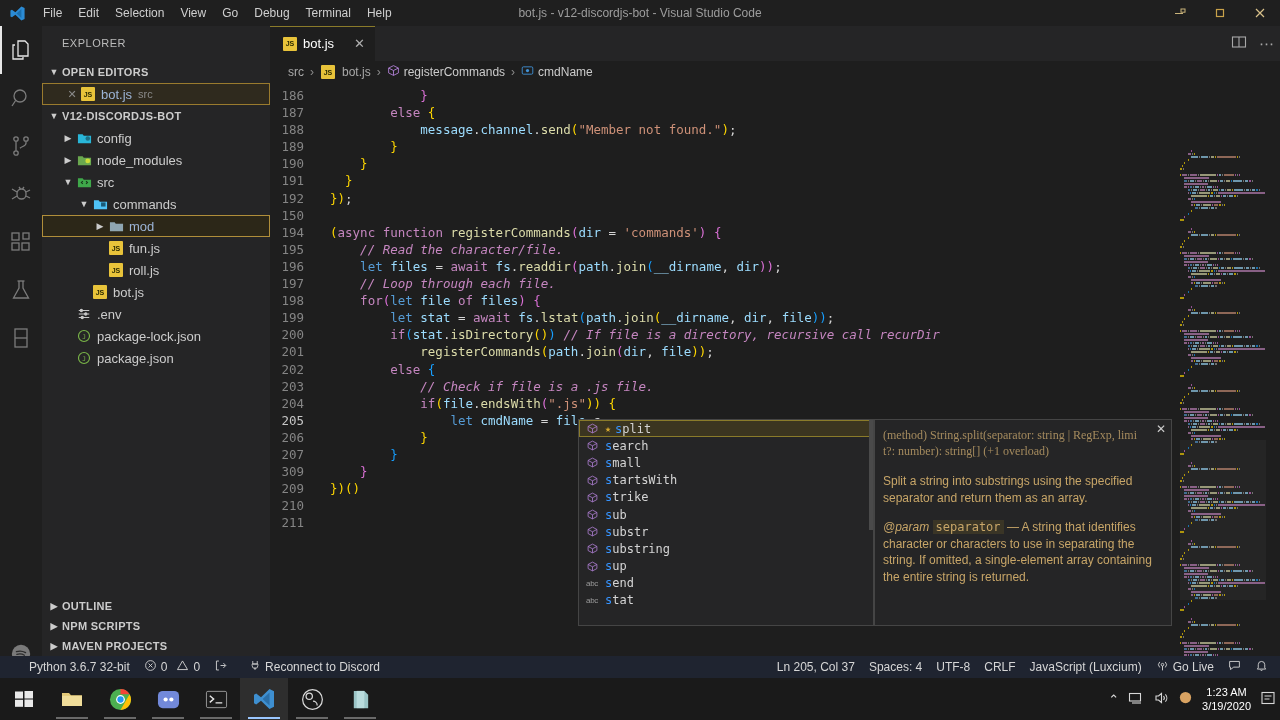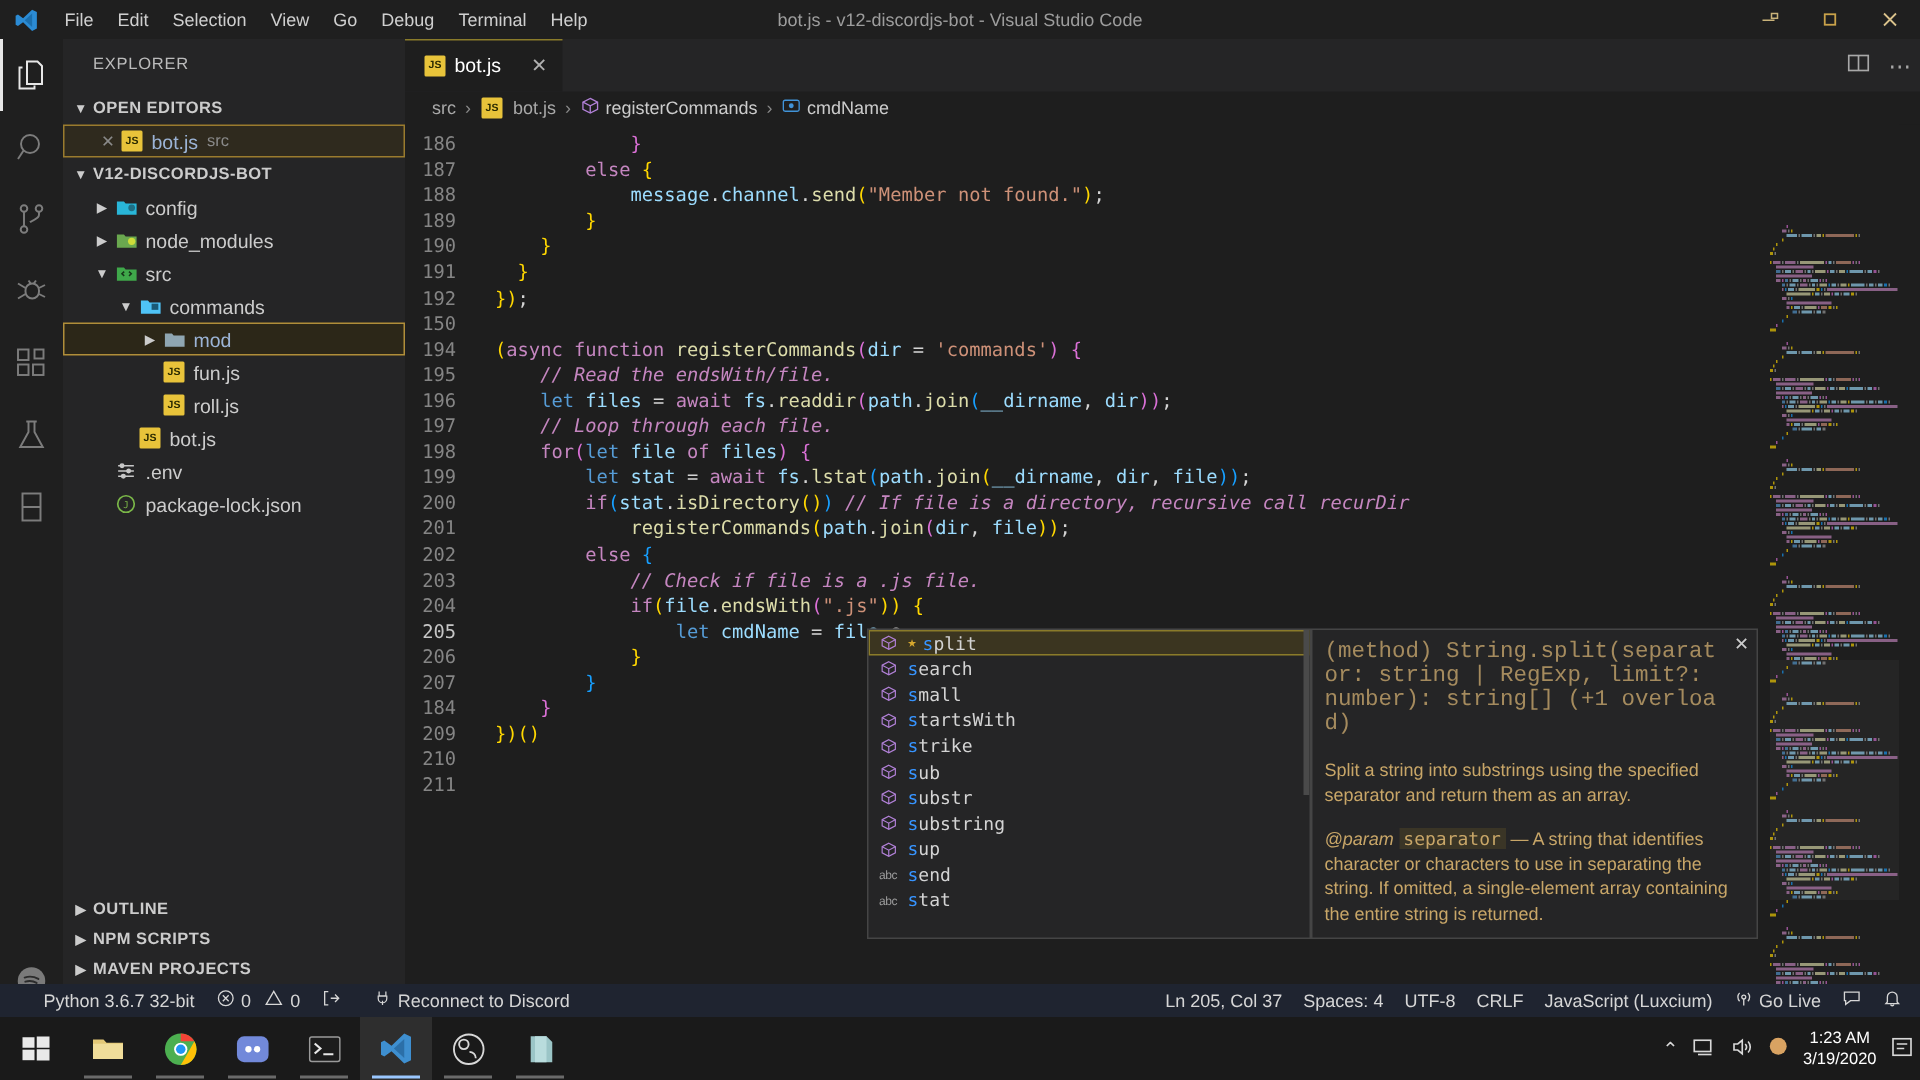--- a/index.html
+++ b/index.html
@@ -177,21 +177,21 @@
   .sug-scroll { position: absolute; right: 0; top: 0; width: 4px; height: 110px; background: #4a4a4a; }
 
   
   .docpanel {
     position: absolute; left: 874px; top: 419px; width: 298px; height: 207px;
     background: #252526; border: 1px solid #454545;
     padding: 7px 10px 0 8px; overflow: hidden; z-index: 21;
     color: #cfa75f;
   }
   .doc-sig {
-    font-family: Liberation Mono, monospace; font-size: 15px; line-height: 16px;
+    font-family: Liberation Serif, serif; font-size: 12px; line-height: 16px;
     color: #a58b5e; word-break: break-all; padding-right: 16px;
   }
   .doc-body { font-size: 12px; line-height: 16.5px; color: #c8a668; margin-top: 14px; }
   .doc-p { margin-bottom: 13px; }
   .doc-param { font-style: italic; }
   .doc-code { font-family: "DejaVu Sans Mono", monospace; background: #3a3526; padding: 0 3px; font-style: normal; }
   .doc-close { position: absolute; right: 5px; top: 2px; color: #cccccc; font-size: 12px; }
 
   
   .statusbar {
@@ -427,20 +427,29 @@
     <div class="tree-row" style="padding-left:34px;">
       <span class="ico">
         <svg width="14" height="14" viewBox="0 0 16 16">
             <circle cx="8" cy="8" r="6.3" fill="none" stroke="#7ab648" stroke-width="1.3"></circle>
             <text x="8" y="11" font-size="7" fill="#7ab648" text-anchor="middle" font-family="monospace">J</text>
           </svg>
       </span>
       <span>package-lock.json</span>
     </div>
 
+    <div class="tree-row" style="padding-left:34px;">
+      <span class="ico">
+        <svg width="14" height="14" viewBox="0 0 16 16">
+            <circle cx="8" cy="8" r="6.3" fill="none" stroke="#7ab648" stroke-width="1.3"></circle>
+            <text x="8" y="11" font-size="7" fill="#7ab648" text-anchor="middle" font-family="monospace">J</text>
+          </svg>
+      </span>
+      <span>package.json</span>
+    </div>
 
     <div class="sidebar-bottom">
       <div class="section-header" style="height:20px;">
         <span class="twisty">▶</span>
         <span>OUTLINE</span>
       </div>
       <div class="section-header" style="height:20px;">
         <span class="twisty">▶</span>
         <span>NPM SCRIPTS</span>
       </div>
@@ -513,34 +522,34 @@
       <div class="code-lines" id="code-lines">
           <div class="ln-row"><span class="ln-num">186</span><span class="ln-code"><span class="t-plain">            </span><span class="t-par2">}</span></span></div>
           <div class="ln-row"><span class="ln-num">187</span><span class="ln-code"><span class="t-plain">        </span><span class="t-kw">else</span><span class="t-plain"> </span><span class="t-par1">{</span></span></div>
           <div class="ln-row"><span class="ln-num">188</span><span class="ln-code"><span class="t-plain">            </span><span class="t-var">message</span><span class="t-plain">.</span><span class="t-var">channel</span><span class="t-plain">.</span><span class="t-fn">send</span><span class="t-par1">(</span><span class="t-str">"Member not found."</span><span class="t-par1">)</span><span class="t-plain">;</span></span></div>
           <div class="ln-row"><span class="ln-num">189</span><span class="ln-code"><span class="t-plain">        </span><span class="t-par1">}</span></span></div>
           <div class="ln-row"><span class="ln-num">190</span><span class="ln-code"><span class="t-plain">    </span><span class="t-par1">}</span></span></div>
           <div class="ln-row"><span class="ln-num">191</span><span class="ln-code"><span class="t-plain">  </span><span class="t-par1">}</span></span></div>
           <div class="ln-row"><span class="ln-num">192</span><span class="ln-code"><span class="t-par1">})</span><span class="t-plain">;</span></span></div>
           <div class="ln-row"><span class="ln-num">150</span><span class="ln-code"></span></div>
           <div class="ln-row"><span class="ln-num">194</span><span class="ln-code"><span class="t-par1">(</span><span class="t-kw">async</span><span class="t-plain"> </span><span class="t-kw">function</span><span class="t-plain"> </span><span class="t-fn">registerCommands</span><span class="t-par2">(</span><span class="t-var">dir</span><span class="t-plain"> = </span><span class="t-str">'commands'</span><span class="t-par2">)</span><span class="t-plain"> </span><span class="t-par2">{</span></span></div>
-          <div class="ln-row"><span class="ln-num">195</span><span class="ln-code"><span class="t-plain">    </span><span class="t-cmt">// Read the endsWith/file.</span></span></div>
+          <div class="ln-row"><span class="ln-num">195</span><span class="ln-code"><span class="t-plain">    </span><span class="t-cmt">// Read the character/file.</span></span></div>
           <div class="ln-row"><span class="ln-num">196</span><span class="ln-code"><span class="t-plain">    </span><span class="t-decl">let</span><span class="t-plain"> </span><span class="t-var">files</span><span class="t-plain"> = </span><span class="t-kw">await</span><span class="t-plain"> </span><span class="t-var">fs</span><span class="t-plain">.</span><span class="t-fn">readdir</span><span class="t-par2">(</span><span class="t-var">path</span><span class="t-plain">.</span><span class="t-fn">join</span><span class="t-par3">(</span><span class="t-var">__dirname</span><span class="t-plain">, </span><span class="t-var">dir</span><span class="t-par2">))</span><span class="t-plain">;</span></span></div>
           <div class="ln-row"><span class="ln-num">197</span><span class="ln-code"><span class="t-plain">    </span><span class="t-cmt">// Loop through each file.</span></span></div>
           <div class="ln-row"><span class="ln-num">198</span><span class="ln-code"><span class="t-plain">    </span><span class="t-ctl">for</span><span class="t-par2">(</span><span class="t-decl">let</span><span class="t-plain"> </span><span class="t-var">file</span><span class="t-plain"> </span><span class="t-ctl">of</span><span class="t-plain"> </span><span class="t-var">files</span><span class="t-par2">)</span><span class="t-plain"> </span><span class="t-par2">{</span></span></div>
           <div class="ln-row"><span class="ln-num">199</span><span class="ln-code"><span class="t-plain">        </span><span class="t-decl">let</span><span class="t-plain"> </span><span class="t-var">stat</span><span class="t-plain"> = </span><span class="t-kw">await</span><span class="t-plain"> </span><span class="t-var">fs</span><span class="t-plain">.</span><span class="t-fn">lstat</span><span class="t-par3">(</span><span class="t-var">path</span><span class="t-plain">.</span><span class="t-fn">join</span><span class="t-par1">(</span><span class="t-var">__dirname</span><span class="t-plain">, </span><span class="t-var">dir</span><span class="t-plain">, </span><span class="t-var">file</span><span class="t-par3">))</span><span class="t-plain">;</span></span></div>
           <div class="ln-row"><span class="ln-num">200</span><span class="ln-code"><span class="t-plain">        </span><span class="t-ctl">if</span><span class="t-par3">(</span><span class="t-var">stat</span><span class="t-plain">.</span><span class="t-fn">isDirectory</span><span class="t-par1">()</span><span class="t-par3">)</span><span class="t-plain"> </span><span class="t-cmt">// If file is a directory, recursive call recurDir</span></span></div>
           <div class="ln-row"><span class="ln-num">201</span><span class="ln-code"><span class="t-plain">            </span><span class="t-fn">registerCommands</span><span class="t-par1">(</span><span class="t-var">path</span><span class="t-plain">.</span><span class="t-fn">join</span><span class="t-par2">(</span><span class="t-var">dir</span><span class="t-plain">, </span><span class="t-var">file</span><span class="t-par1">))</span><span class="t-plain">;</span></span></div>
           <div class="ln-row"><span class="ln-num">202</span><span class="ln-code"><span class="t-plain">        </span><span class="t-kw">else</span><span class="t-plain"> </span><span class="t-par3">{</span></span></div>
           <div class="ln-row"><span class="ln-num">203</span><span class="ln-code"><span class="t-plain">            </span><span class="t-cmt">// Check if file is a .js file.</span></span></div>
           <div class="ln-row"><span class="ln-num">204</span><span class="ln-code"><span class="t-plain">            </span><span class="t-ctl">if</span><span class="t-par1">(</span><span class="t-var">file</span><span class="t-plain">.</span><span class="t-fn">endsWith</span><span class="t-par2">(</span><span class="t-str">".js"</span><span class="t-par1">))</span><span class="t-plain"> </span><span class="t-par1">{</span></span></div>
           <div class="ln-row"><span class="ln-num cur">205</span><span class="ln-code"><span class="t-plain">                </span><span class="t-decl">let</span><span class="t-plain"> </span><span class="t-var">cmdName</span><span class="t-plain"> = </span><span class="t-var">file</span><span class="t-plain">.s</span></span></div>
           <div class="ln-row"><span class="ln-num">206</span><span class="ln-code"><span class="t-plain">            </span><span class="t-par1">}</span></span></div>
           <div class="ln-row"><span class="ln-num">207</span><span class="ln-code"><span class="t-plain">        </span><span class="t-par3">}</span></span></div>
-          <div class="ln-row"><span class="ln-num">184</span><span class="ln-code"><span class="t-plain">    </span><span class="t-par2">}</span></span></div>
+          <div class="ln-row"><span class="ln-num">309</span><span class="ln-code"><span class="t-plain">    </span><span class="t-par2">}</span></span></div>
           <div class="ln-row"><span class="ln-num">209</span><span class="ln-code"><span class="t-par1">})()</span></span></div>
           <div class="ln-row"><span class="ln-num">210</span><span class="ln-code"></span></div>
           <div class="ln-row"><span class="ln-num">211</span><span class="ln-code"></span></div>
         </div>
       <div class="minimap" id="minimap">
         <div class="mm-slider"></div>
       <span class="mm-line"><span class="mm-seg" style="width: 1px; background: rgb(218, 112, 214); opacity: 0.75; margin-left: 11.4px;"></span></span>
           <span class="mm-line"><span class="mm-seg" style="width: 3.8px; background: rgb(197, 134, 192); opacity: 0.75; margin-left: 7.6px;"></span><span class="mm-seg" style="width: 1px; background: rgb(160, 160, 160); opacity: 0.75;"></span><span class="mm-seg" style="width: 1px; background: rgb(255, 215, 0); opacity: 0.75;"></span></span>
           <span class="mm-line"><span class="mm-seg" style="width: 6.65px; background: rgb(156, 220, 254); opacity: 0.75; margin-left: 11.4px;"></span><span class="mm-seg" style="width: 1px; background: rgb(160, 160, 160); opacity: 0.75;"></span><span class="mm-seg" style="width: 6.65px; background: rgb(156, 220, 254); opacity: 0.75;"></span><span class="mm-seg" style="width: 1px; background: rgb(160, 160, 160); opacity: 0.75;"></span><span class="mm-seg" style="width: 3.8px; background: rgb(220, 220, 170); opacity: 0.75;"></span><span class="mm-seg" style="width: 1px; background: rgb(255, 215, 0); opacity: 0.75;"></span><span class="mm-seg" style="width: 18.05px; background: rgb(206, 145, 120); opacity: 0.75;"></span><span class="mm-seg" style="width: 1px; background: rgb(255, 215, 0); opacity: 0.75;"></span><span class="mm-seg" style="width: 1px; background: rgb(160, 160, 160); opacity: 0.75;"></span></span>
           <span class="mm-line"><span class="mm-seg" style="width: 1px; background: rgb(255, 215, 0); opacity: 0.75; margin-left: 7.6px;"></span></span>

